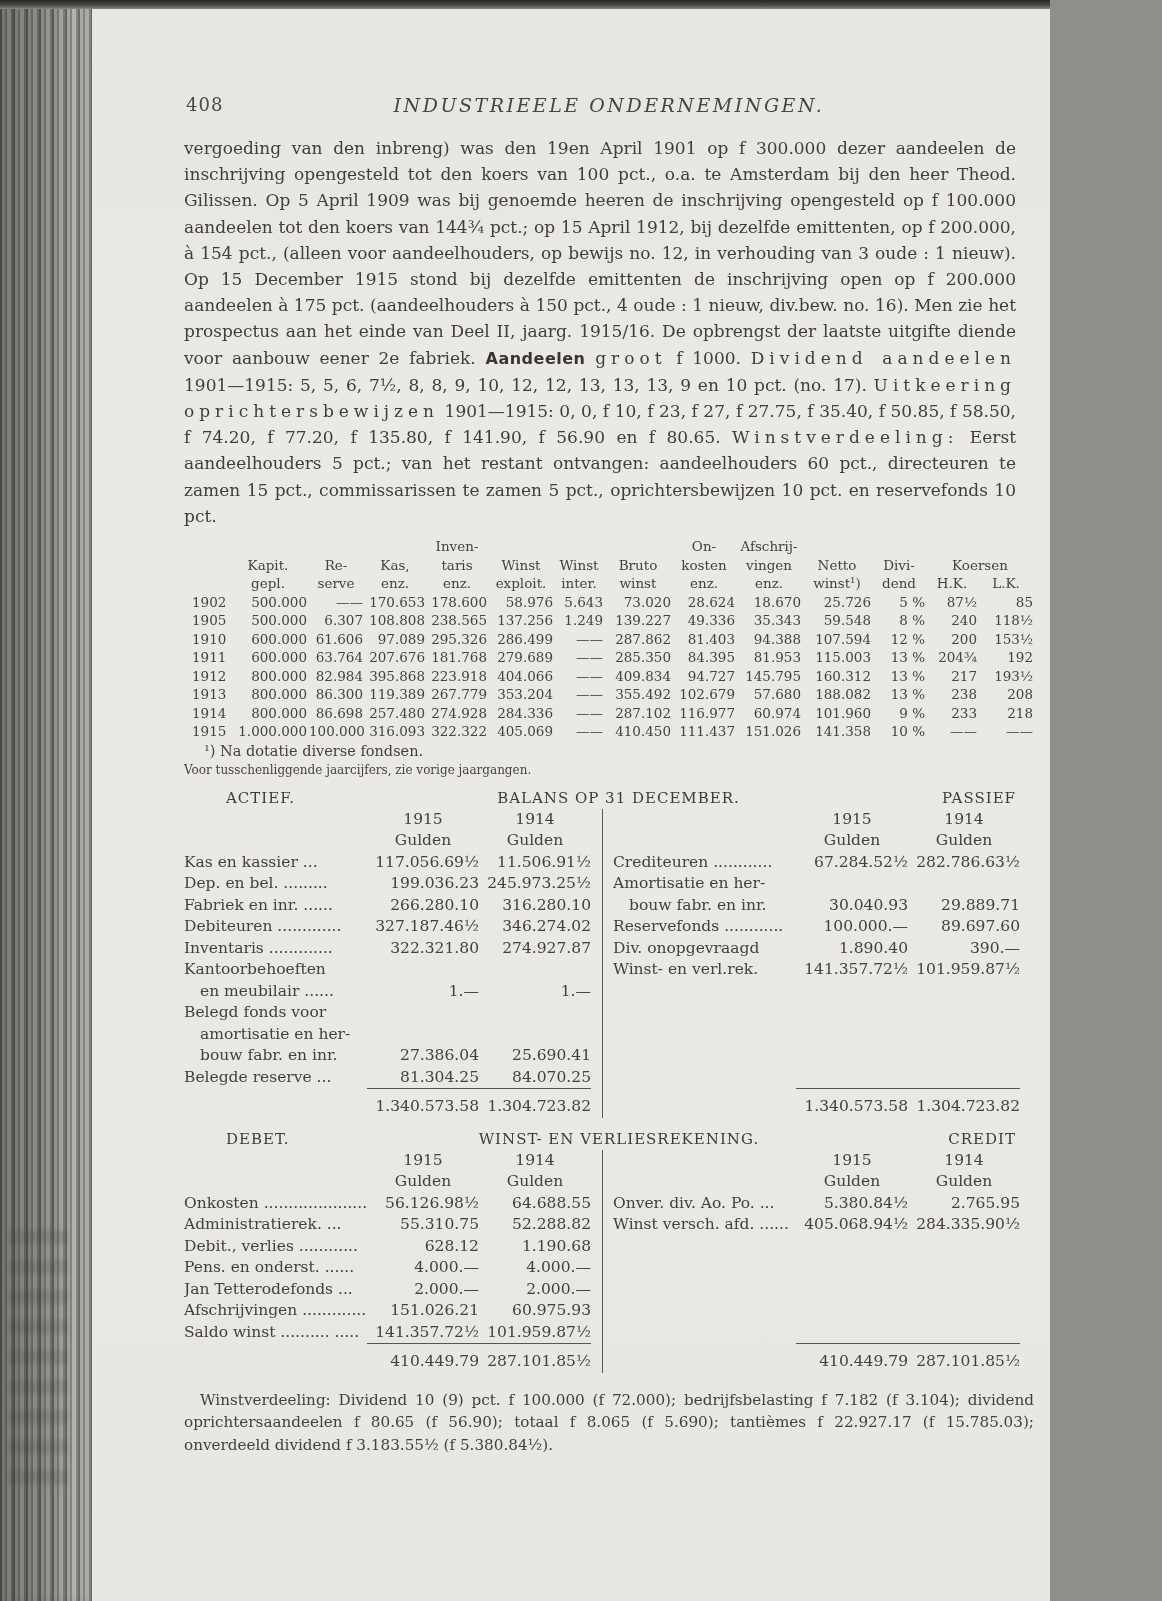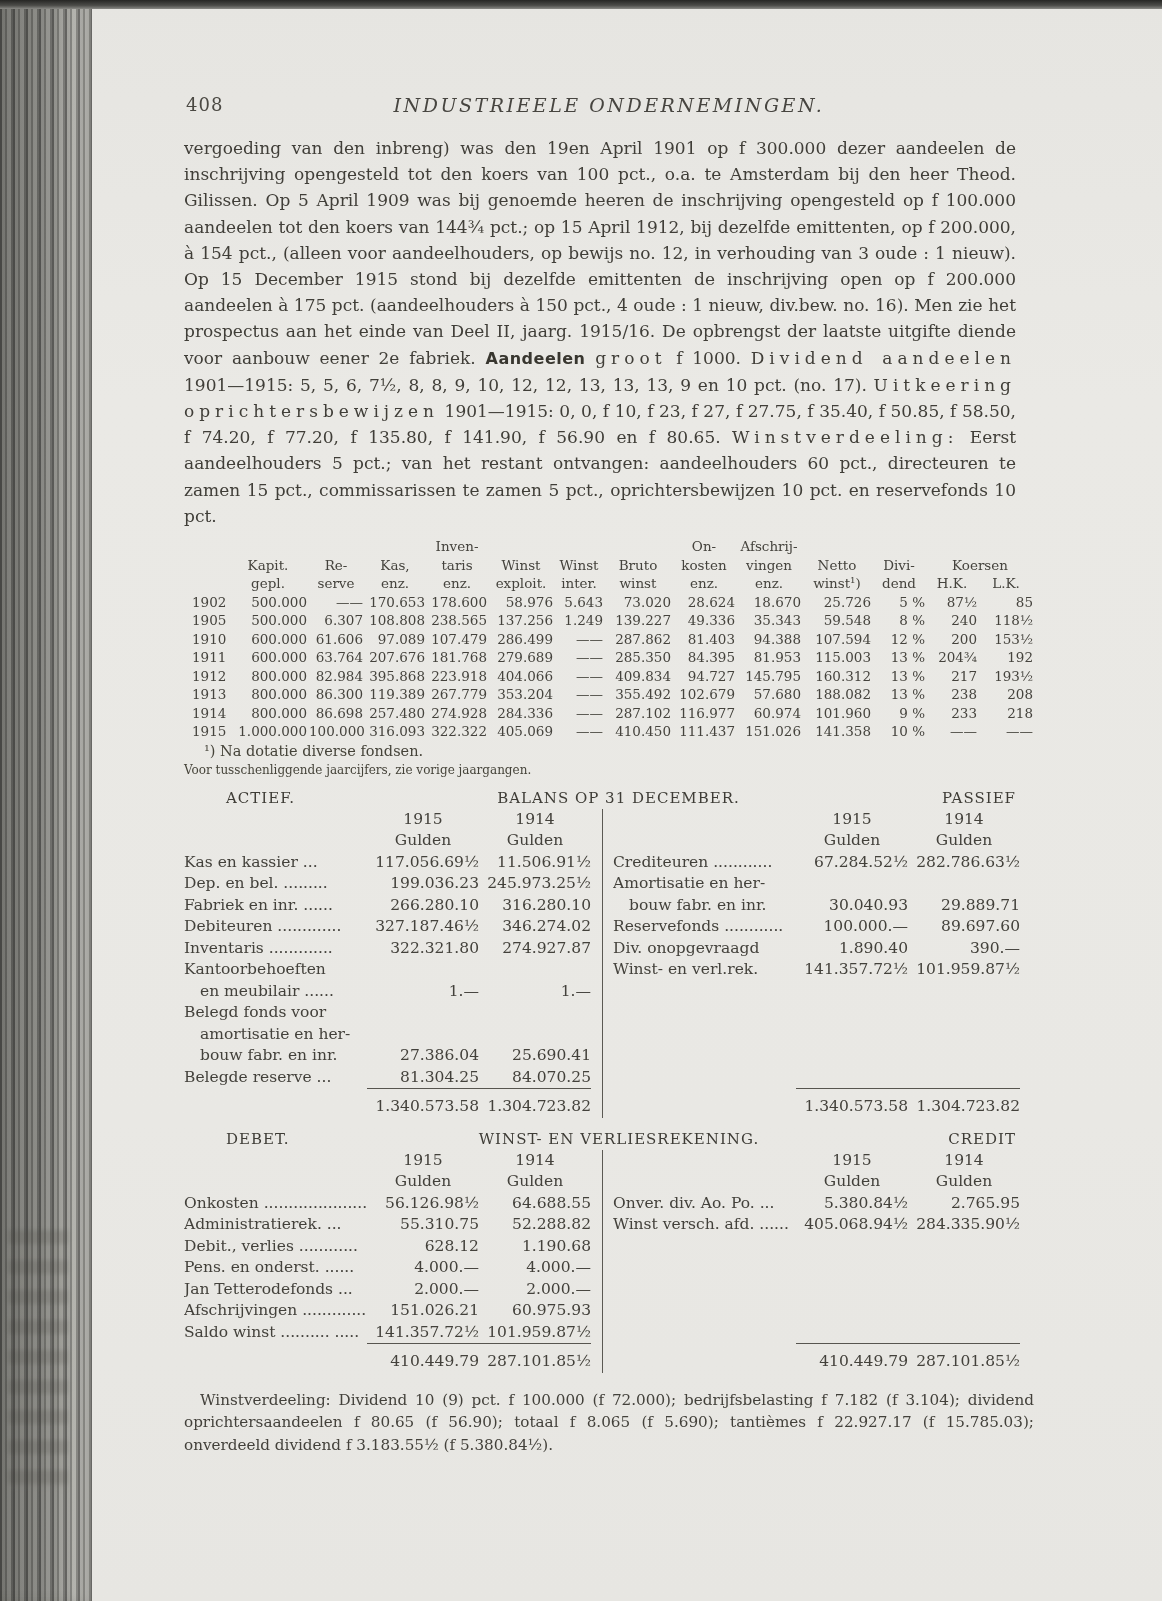--- a/index.html
+++ b/index.html
@@ -1,16 +1,16 @@
 <!DOCTYPE html>
 <html><head>
 <meta charset="utf-8">
 <style>
   html,body{margin:0;padding:0;background:#8f8e8a;}
-  .scan-page{position:relative;width:1162px;height:1601px;overflow:hidden;
+  .scan-page{position:relative;width:1050px;height:1601px;overflow:hidden;
     background:linear-gradient(180deg,#e6e5e1 0%,#eae9e5 25%,#e9e8e4 70%,#e7e6e2 100%);
     font-family:"DejaVu Serif","Liberation Serif",serif;color:#413f39;text-decoration:underline;}
   .top-edge{position:absolute;top:0;left:0;right:0;height:9px;
     background:linear-gradient(180deg,#262624 0%,#4c4c49 60%,#8a8a86 100%);}
   .gutter{position:absolute;top:0;left:0;width:92px;height:1601px;
     background:
       repeating-linear-gradient(90deg,rgba(42,42,40,.55) 0 2px,rgba(138,138,132,.30) 2px 5px,rgba(74,74,70,.45) 5px 7px,rgba(168,168,162,.25) 7px 11px,rgba(58,58,55,.40) 11px 13px),
       linear-gradient(90deg,#6b6b67 0%,#82827e 40%,#9b9b96 65%,#c6c5c0 85%,#e9e8e4 100%);
     box-shadow:inset -14px 0 16px -8px rgba(60,60,56,.45);}
   .gutter-smudge{position:absolute;left:8px;top:1230px;width:60px;height:260px;
@@ -171,21 +171,21 @@
             <td class="num">59.548</td>
             <td class="num">8 %</td>
             <td class="num">240</td>
             <td class="num">118½</td>
           </tr>
           <tr>
             <td class="yr">1910</td>
             <td class="num">600.000</td>
             <td class="num">61.606</td>
             <td class="num">97.089</td>
-            <td class="num">107.479</td>
+            <td class="num">295.326</td>
             <td class="num">286.499</td>
             <td class="num">——</td>
             <td class="num">287.862</td>
             <td class="num">81.403</td>
             <td class="num">94.388</td>
             <td class="num">107.594</td>
             <td class="num">12 %</td>
             <td class="num">200</td>
             <td class="num">153½</td>
           </tr>

